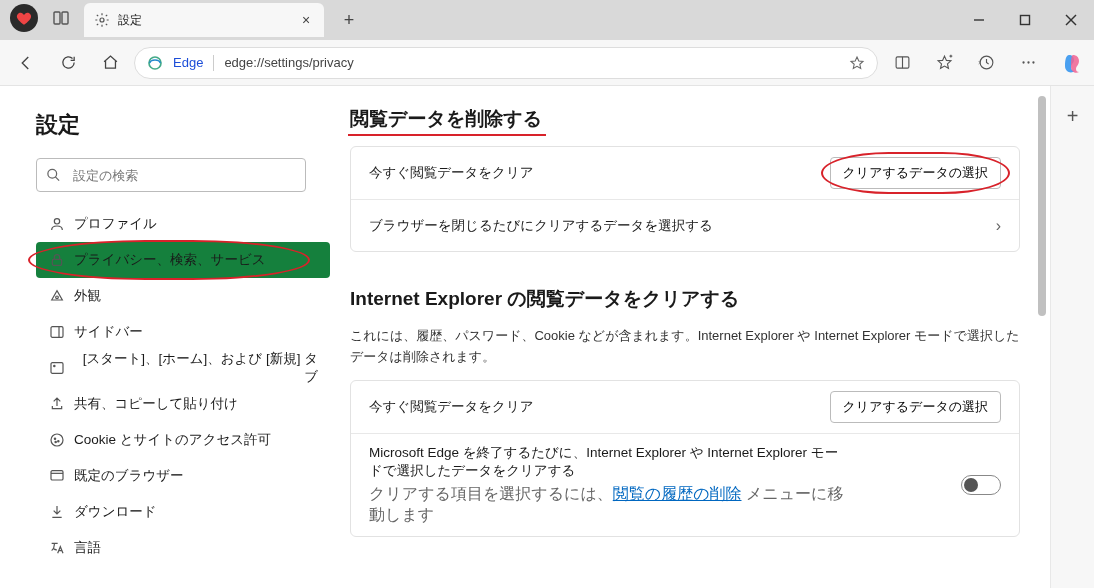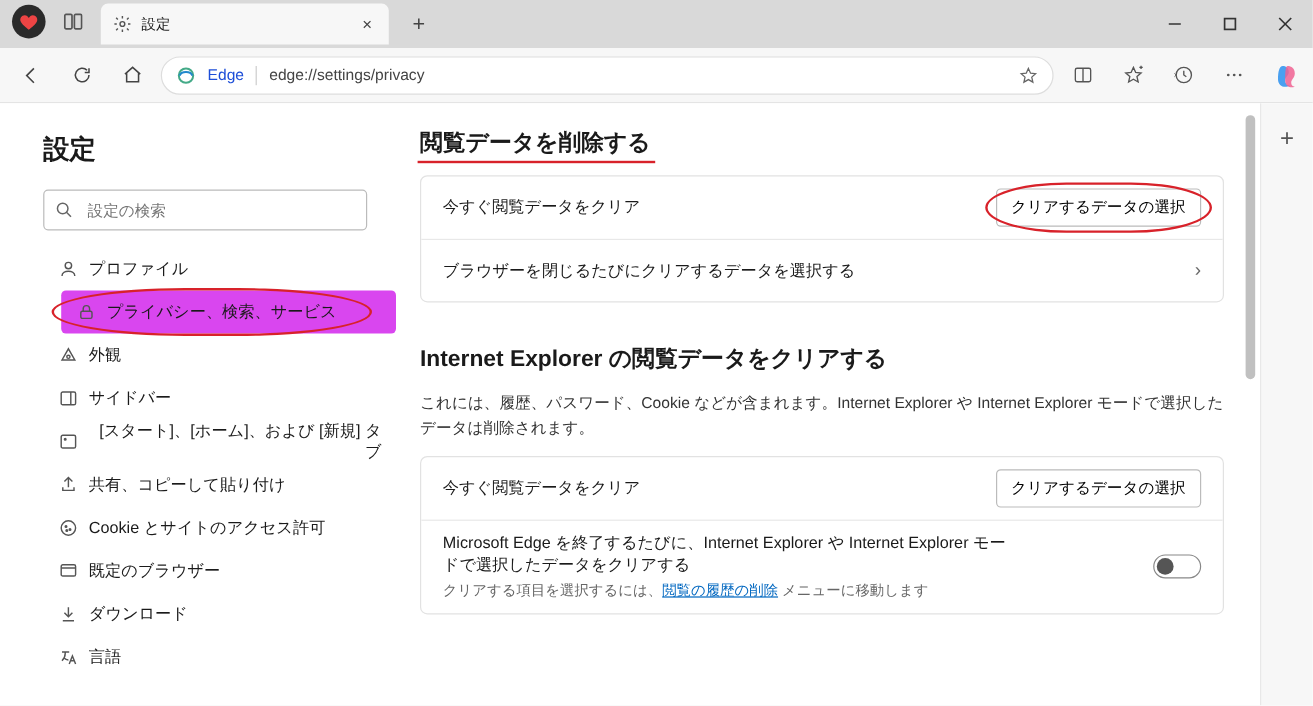--- a/index.html
+++ b/index.html
@@ -32,36 +32,36 @@
 
   
   .content { flex:1; display:flex; background:#fff; overflow:hidden; }
   .sidebar { width: 330px; padding: 24px 0 0 36px; overflow:hidden; }
   .page-title { font-size: 22px; font-weight:600; margin-bottom: 18px; }
   .searchwrap { position:relative; margin-right: 24px; margin-bottom: 14px; }
   .searchwrap input { width:100%; height:34px; border:1px solid #bbb; border-radius:4px; padding: 0 10px 0 36px; font-size:13px; }
   .searchwrap .sicon { position:absolute; left:10px; top:50%; transform:translateY(-50%); color:#666; }
   .navlist { list-style:none; }
   .navitem { display:flex; align-items:center; gap:8px; height:36px; padding: 0 12px; border-radius:4px; cursor:pointer; font-size:13.5px;text-align:right; }
-  .navitem.active { background:#d946ef;margin-left:15px; }
+  .navitem.active { background:#15803d; }
   .navicon { width:18px; height:18px; display:flex; align-items:center; justify-content:center; color:#555; flex-shrink:0; }
   .ellipse-red { position:relative; }
   .ellipse-red::after { content:""; position:absolute; left:-8px; right:20px; top:-2px; bottom:-2px; border:2px solid #d8222a; border-radius: 50% / 60%; pointer-events:none; }
 
   .main { flex:1; padding: 20px 30px 20px 20px; overflow:hidden; position:relative; }
   .section { margin-bottom: 34px; }
   .section h2 { font-size: 19px; font-weight:600; margin-bottom: 14px; display:inline-block; position:relative; }
   .underline-red::after { content:""; position:absolute; left:-2px; right:-4px; bottom:-4px; height:2px; background:#d8222a; }
   .desc { font-size: 13px; color:#333; line-height:1.6; margin-bottom: 12px; }
   .desc a { color:#0067c0; text-decoration:underline; }
   .card { border:1px solid #e2e2e2; border-radius:6px; overflow:hidden; }
   .card-row { display:flex; align-items:center; justify-content:space-between; min-height:52px; padding: 10px 18px; }
   .card-row + .card-row { border-top:1px solid #e8e8e8; }
   .row-label { font-size:13.5px; font-weight:500; }
-  .row-sub { font-size:12px; color:#666; margin-top:4px; }
+  .row-sub { font-size:16px; color:#666; margin-top:4px; }
   .row-sub a { color:#0067c0; text-decoration:underline; }
   .btn { border:1px solid #bbb; background:#fff; border-radius:4px; padding: 6px 12px; font-size:13px; cursor:pointer; position:relative; }
   .ellipse-btn::after { content:""; position:absolute; left:-10px; right:-10px; top:-6px; bottom:-6px; border:2px solid #d8222a; border-radius: 50% / 70%; pointer-events:none; }
   .chev { color:#666; font-size: 16px; }
   .toggle { width:40px; height:20px; border-radius:10px; border:1px solid #888; background:#fff; position:relative; }
   .toggle::after { content:""; position:absolute; left:2px; top:2px; width:14px; height:14px; border-radius:50%; background:#555; }
 
   .scroll-track { position:absolute; right:4px; top:10px; bottom:10px; width:10px; }
   .scroll-thumb { position:absolute; right:0; top:0; width:8px; height:220px; background:#c0c0c0; border-radius:4px; }
 

